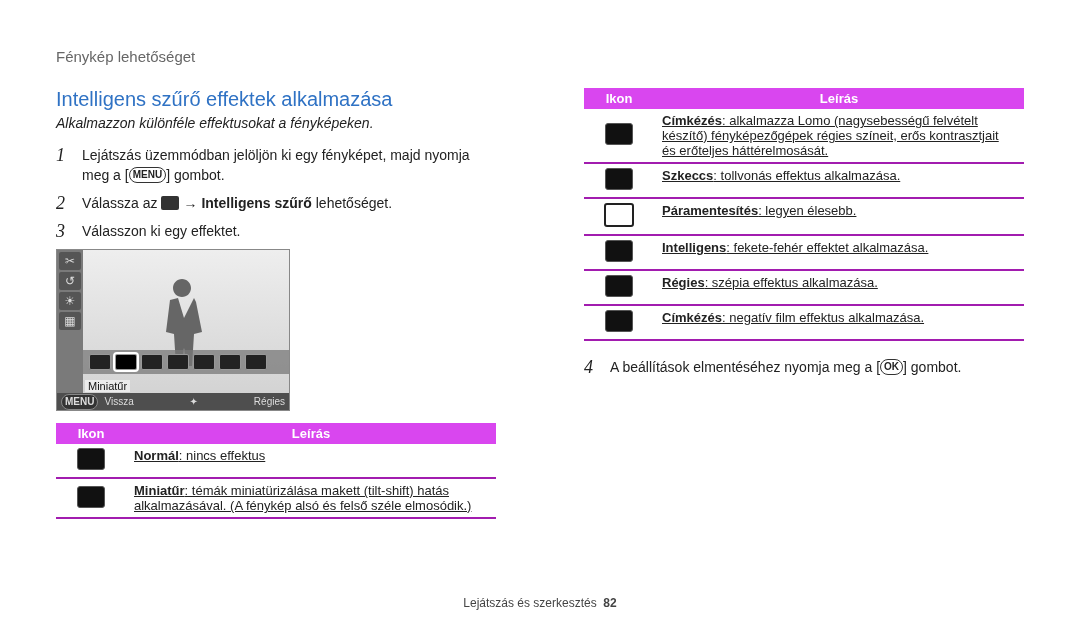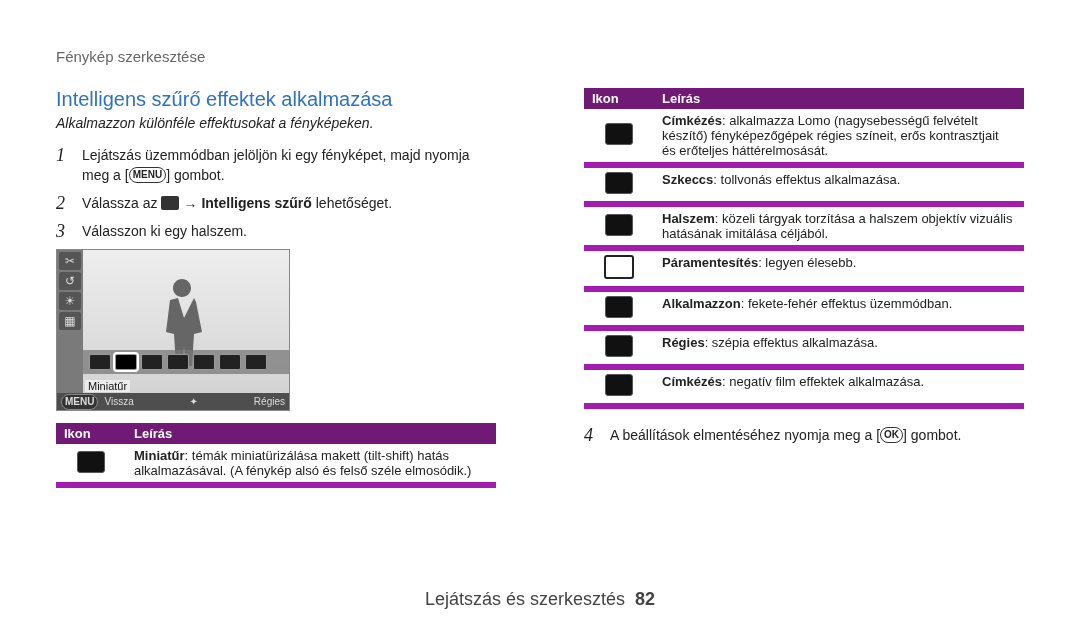--- a/index.html
+++ b/index.html
@@ -174,33 +174,34 @@
     gap: 6px;
   }
   .preview .bottom-bar .mid { flex: 1; text-align:center; }
 
   table.icon-table {
     width: 100%;
     border-collapse: collapse;
     font-size: 13px;
   }
   table.icon-table th {
-    background: #701a75;
+    background: #d946ef;
     color: #fff;
     font-weight: 600;
-    text-align: left;
+    text-align: center;
     padding: 3px 8px;
   }
   table.icon-table th:first-child {
     width: 54px;
   }
   table.icon-table td {
     padding: 4px 8px;
-    border-bottom: 6px solid #a21caf;
+    border-bottom: 2px solid #a21caf;
     vertical-align: top;
+    text-decoration: underline;
   }
   table.icon-table td.icon-cell {
     text-align: center;
     vertical-align: middle;
   }
   .row-icon {
     display: inline-block;
     width: 26px; height: 20px;
     background: #111;
     border: 1px solid #555;
@@ -223,45 +224,45 @@
     left: 0;
     top: 0;
     font-family: Georgia, serif;
     font-style: italic;
     font-size: 18px;
   }
   .footer {
     position: absolute;
     left: 0; right: 0; bottom: 20px;
     text-align: center;
-    font-size: 18px;
+    font-size: 12px;
     color: #444;
   }
   .footer .pg { font-weight: 600; }
 </style>
 </head>
 <body>
 
 <div class="page">
-  <div class="header">Fénykép szerkesztése</div>
+  <div class="header">Fénykép lehetőséget</div>
 
   <div class="columns">
 
     <div class="col">
       <h2 class="section-title">Intelligens szűrő effektek alkalmazása</h2>
       <p class="lead">Alkalmazzon különféle effektusokat a fényképeken.</p>
 
       <ol class="steps">
         <li>
           <span>Lejátszás üzemmódban jelöljön ki egy fényképet, majd nyomja meg a [</span><span class="glyph">MENU</span><span>] gombot.</span>
         </li>
         <li>
           <span>Válassza az </span><span class="small-icon"></span><span class="arrow">→</span><b>Intelligens szűrő</b><span> lehetőséget.</span>
         </li>
-        <li>Válasszon ki egy halszem.</li>
+        <li>Válasszon ki egy effektet.</li>
       </ol>
 
       <div class="preview">
         <div class="side-icons">
           <span>✂</span>
           <span>↺</span>
           <span>☀</span>
           <span>▦</span>
         </div>
         <div class="silhouette">
@@ -290,20 +291,24 @@
       <table class="icon-table">
         <thead>
           <tr>
             <th>Ikon</th>
             <th>Leírás</th>
           </tr>
         </thead>
         <tbody>
           <tr>
             <td class="icon-cell"><span class="row-icon"></span></td>
+            <td><b>Normál</b><span>: nincs effektus</span></td>
+          </tr>
+          <tr>
+            <td class="icon-cell"><span class="row-icon"></span></td>
             <td><b>Miniatűr</b><span>: témák miniatürizálása makett (tilt-shift) hatás alkalmazásával. (A fénykép alsó és felső széle elmosódik.)</span></td>
           </tr>
         </tbody>
       </table>
     </div>
 
     <div class="col">
       <table class="icon-table">
         <thead>
           <tr>
@@ -314,38 +319,34 @@
         <tbody>
           <tr>
               <td class="icon-cell"><span class="row-icon"></span></td>
               <td><b>Címkézés</b><span>: alkalmazza Lomo (nagysebességű felvételt készítő) fényképezőgépek régies színeit, erős kontrasztjait és erőteljes háttérelmosását.</span></td>
             </tr>
           <tr>
               <td class="icon-cell"><span class="row-icon"></span></td>
               <td><b>Szkeccs</b><span>: tollvonás effektus alkalmazása.</span></td>
             </tr>
           <tr>
-              <td class="icon-cell"><span class="row-icon"></span></td>
-              <td><b>Halszem</b><span>: közeli tárgyak torzítása a halszem objektív vizuális hatásának imitálása céljából.</span></td>
-            </tr>
-          <tr>
               <td class="icon-cell"><span class="row-icon outline"></span></td>
               <td><b>Páramentesítés</b><span>: legyen élesebb.</span></td>
             </tr>
           <tr>
               <td class="icon-cell"><span class="row-icon"></span></td>
-              <td><b>Alkalmazzon</b><span>: fekete-fehér effektus üzemmódban.</span></td>
+              <td><b>Intelligens</b><span>: fekete-fehér effektet alkalmazása.</span></td>
             </tr>
           <tr>
               <td class="icon-cell"><span class="row-icon"></span></td>
               <td><b>Régies</b><span>: szépia effektus alkalmazása.</span></td>
             </tr>
           <tr>
               <td class="icon-cell"><span class="row-icon"></span></td>
-              <td><b>Címkézés</b><span>: negatív film effektek alkalmazása.</span></td>
+              <td><b>Címkézés</b><span>: negatív film effektus alkalmazása.</span></td>
             </tr>
         </tbody>
       </table>
 
       <div class="step4">
         <span>A beállítások elmentéséhez nyomja meg a [</span><span class="glyph">OK</span><span>] gombot.</span>
       </div>
     </div>
   </div>
 

